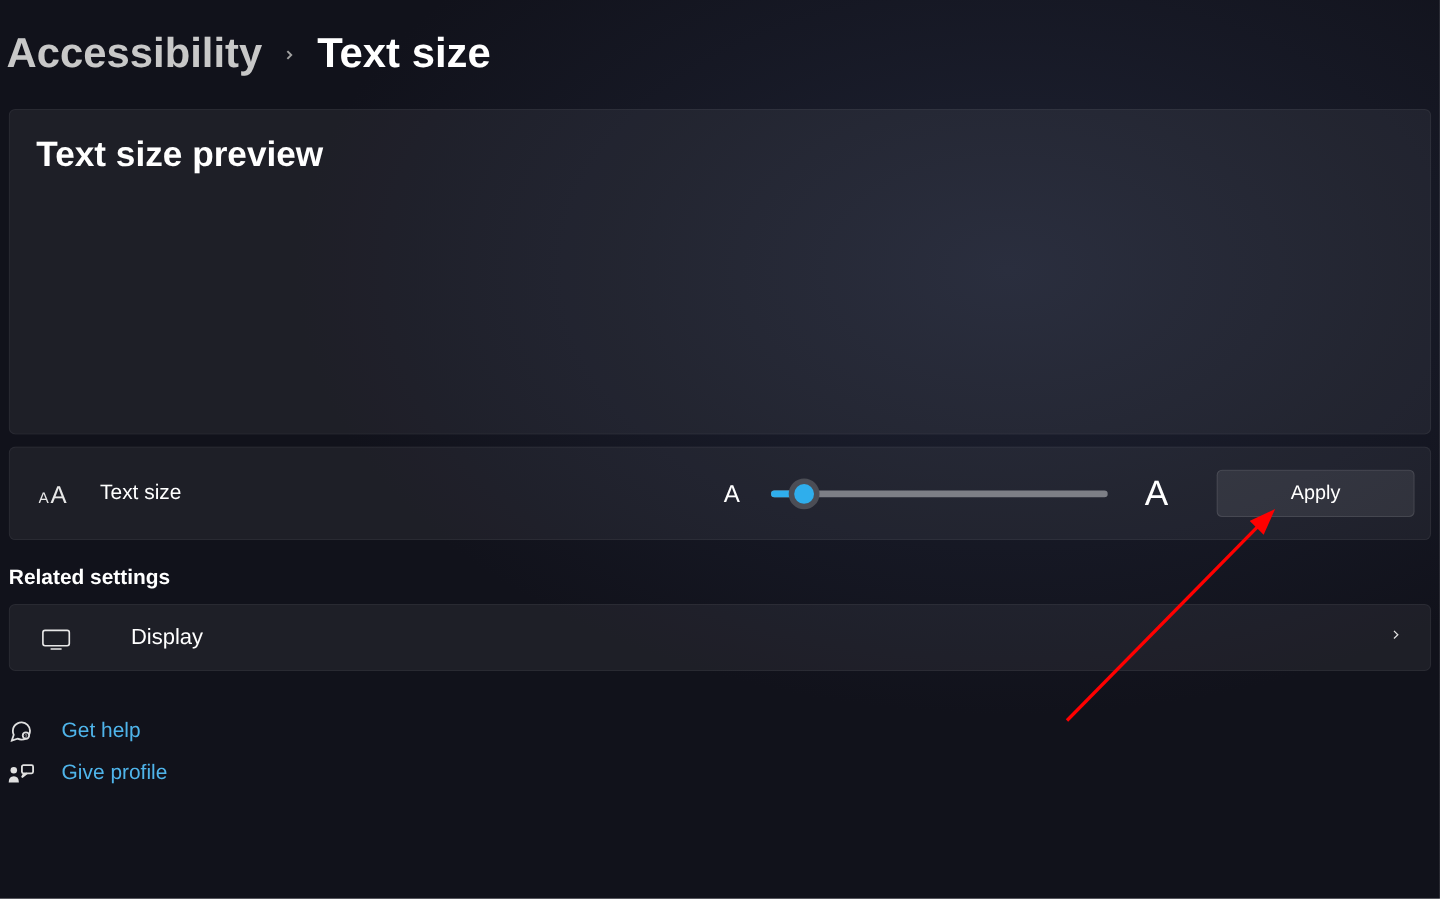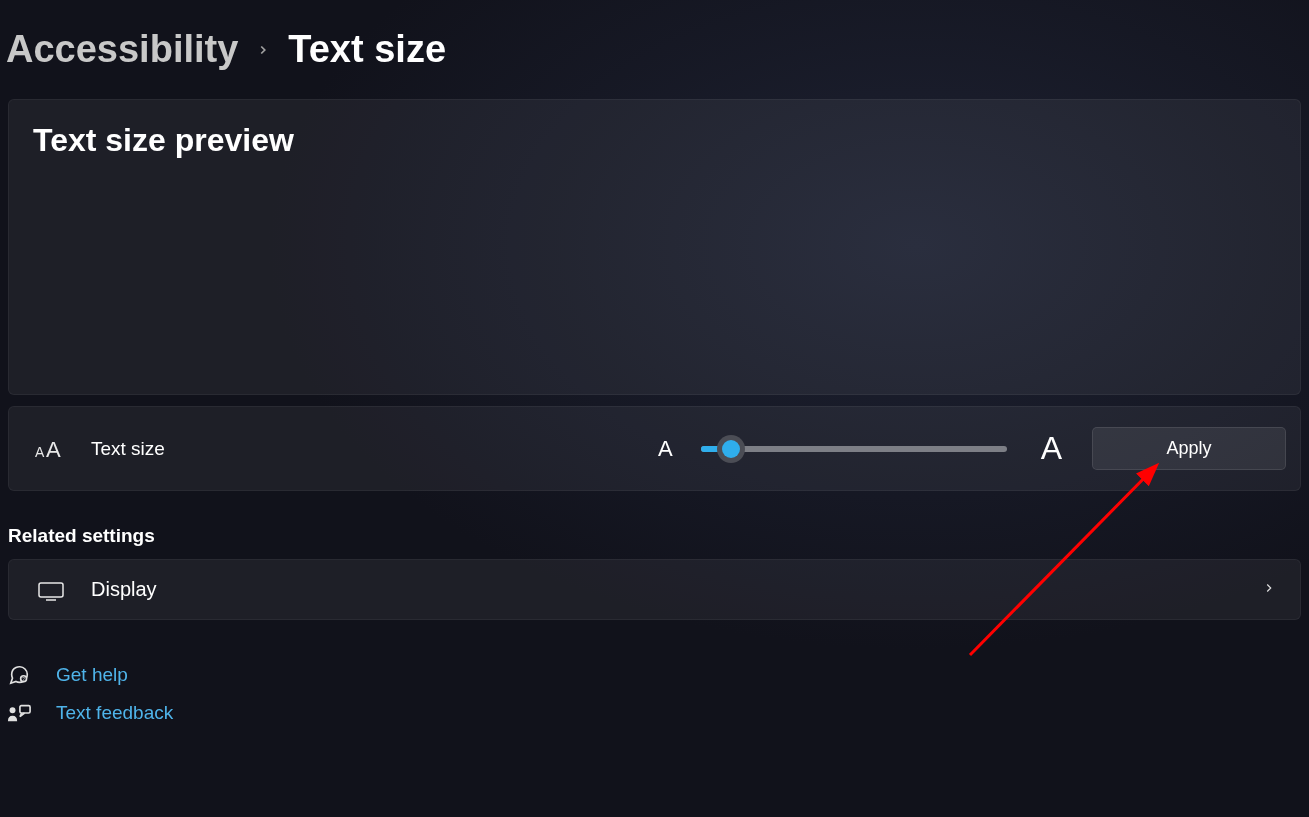--- a/index.html
+++ b/index.html
@@ -127,45 +127,46 @@
       color: #ffffff;
       margin-left: 10px;
     }
     .apply-button {
       background: rgba(255,255,255,0.08);
       border: 1px solid rgba(255,255,255,0.1);
       border-radius: 5px;
       color: #ffffff;
       font-size: 18px;
       padding: 10px 17px;
-      width: 194px;
-      margin-left: 6px;
+      width: 180px;
+      margin-left: 20px;
       cursor: pointer;
       font-family: inherit;
     }
     .section-heading {
       font-size: 19px;
       font-weight: 600;
-      margin: 34px 8px 0 8px;
+      margin: 24px 8px 0 8px;
     }
     .related-card {
       margin-top: 12px;
       display: flex;
       align-items: center;
       padding: 18px 24px 18px 28px;
       gap: 26px;
       cursor: pointer;
     }
     .display-icon {
       color: #e8e8e8;
       display: flex;
       align-items: center;
     }
     .related-text {
       flex: 1;
+      margin-left: 28px;
     }
     .related-title {
       font-size: 20px;
     }
     .related-desc {
       font-size: 17px;
       color: #a8a8ab;
       margin-top: 3px;
     }
     .chevron-right {
@@ -266,21 +267,21 @@
   </div>
   <div class="link-row">
     <span class="link-icon">
       <svg width="24" height="22" viewBox="0 0 26 22" fill="currentColor" stroke="none">
         <circle cx="6" cy="8" r="3.2"></circle>
         <path d="M1 20 Q1 14 6 14 Q11 14 11 20 Z"></path>
         <rect x="14" y="3" width="11" height="8" rx="1.5" fill="none" stroke="currentColor" stroke-width="1.8"></rect>
         <path d="M16 11 L14 15 L19 11" fill="none" stroke="currentColor" stroke-width="1.8"></path>
       </svg>
     </span>
-    <span class="link-text">Text feedback</span>
+    <span class="link-text">Give profile</span>
   </div>
 </div>
 
 <svg class="annotation-arrow" style="left:960px; top:455px;" width="220" height="210">
   <defs>
     <marker id="arrowhead" markerWidth="8" markerHeight="8" refX="6" refY="3" orient="auto">
       <polygon points="0 0, 8 3, 0 6" fill="#ff0000"></polygon>
     </marker>
   </defs>
   <line x1="10" y1="200" x2="195" y2="12" stroke="#ff0000" stroke-width="3" marker-end="url(#arrowhead)"></line>

